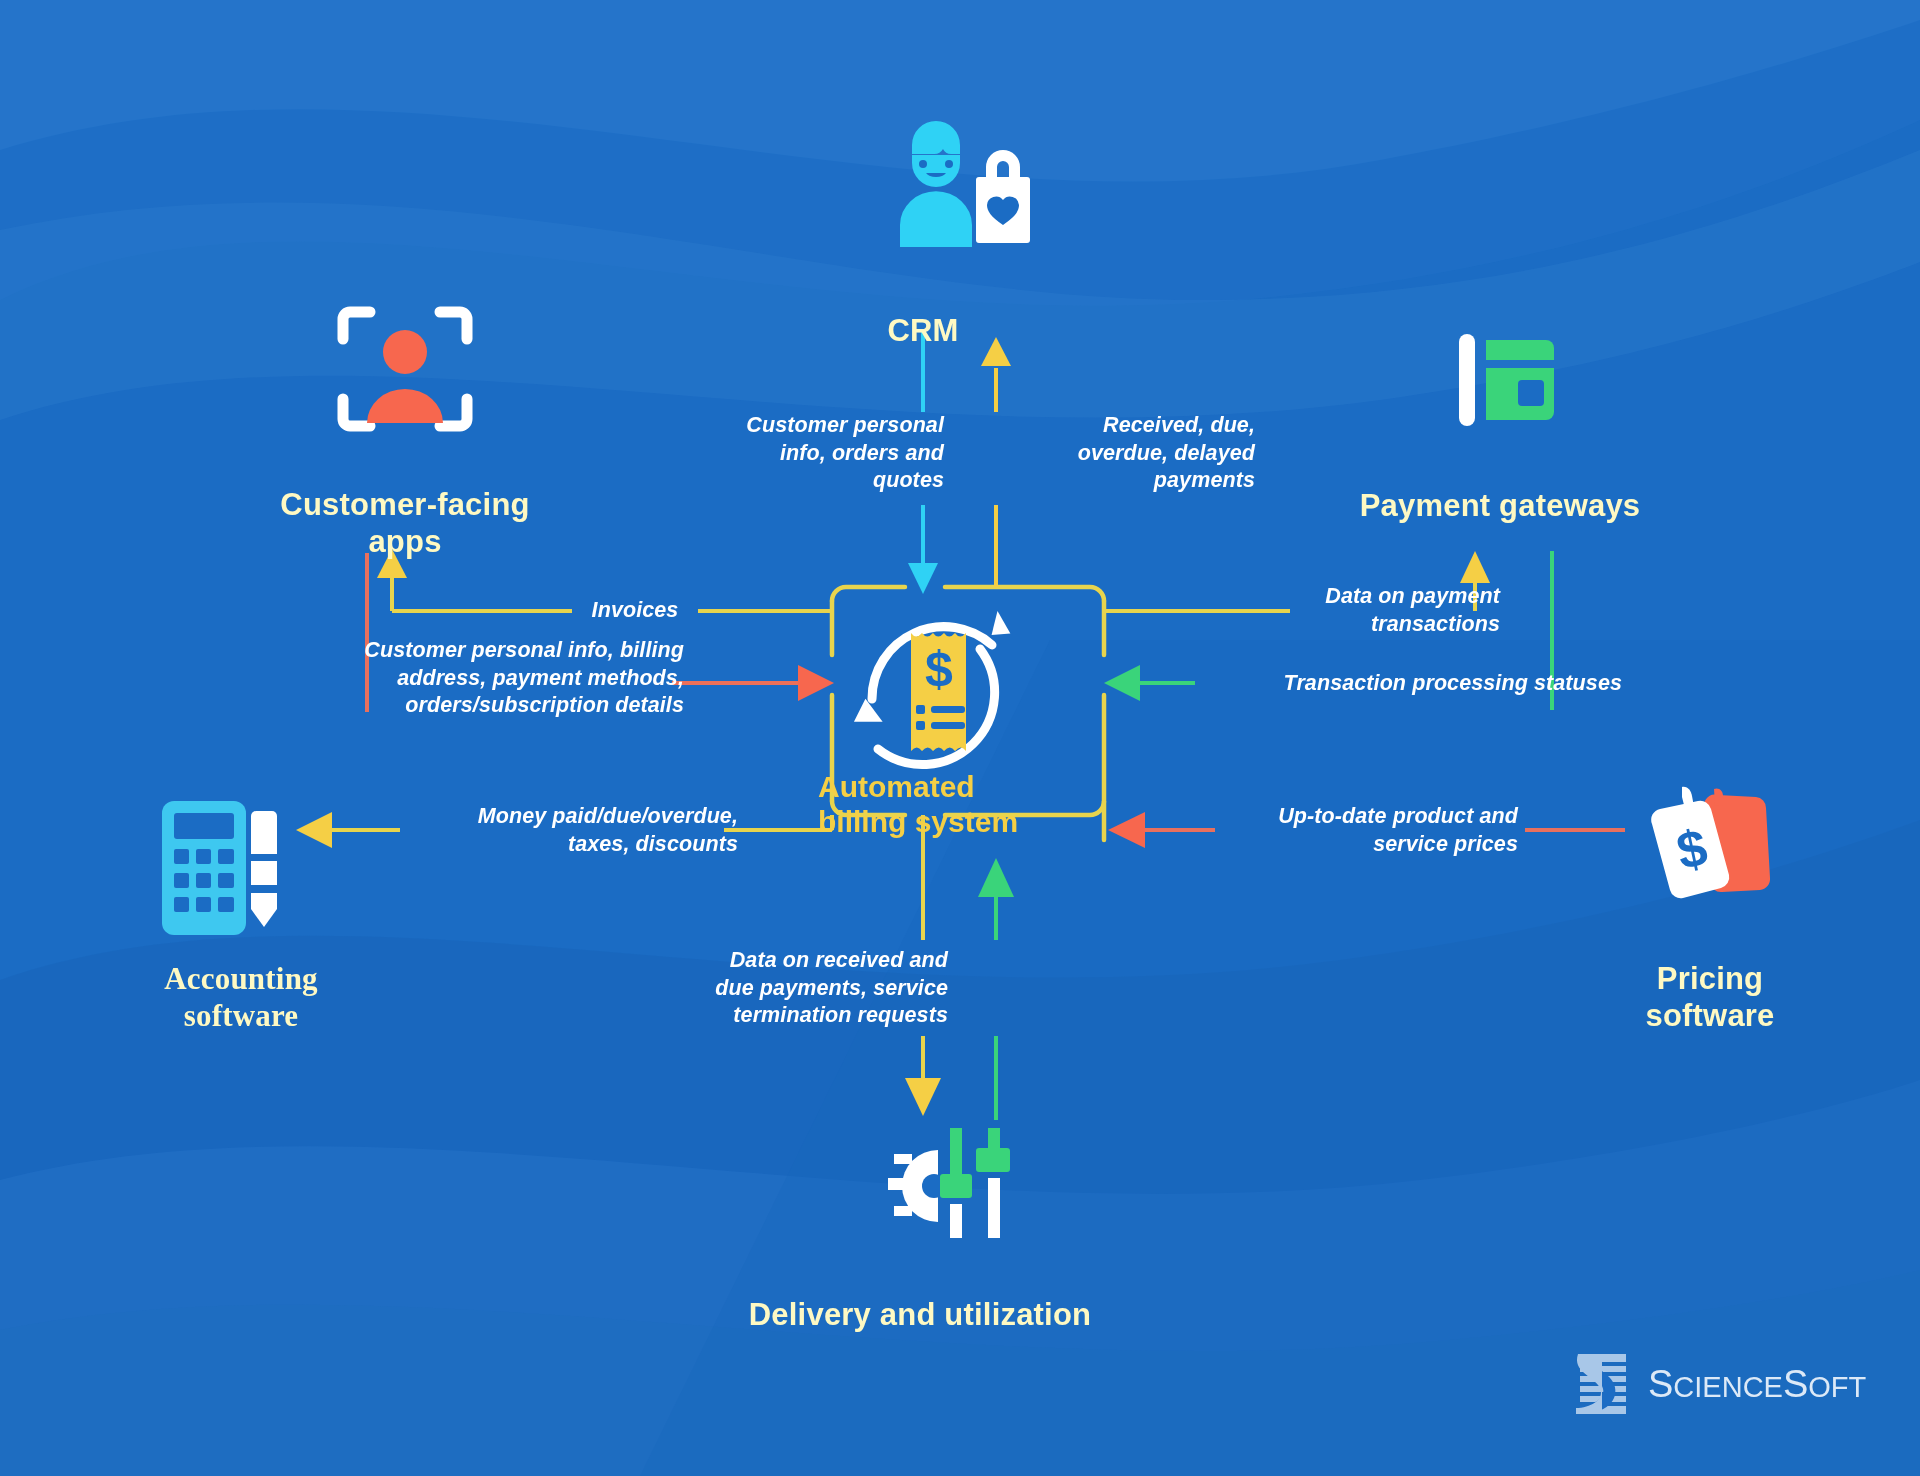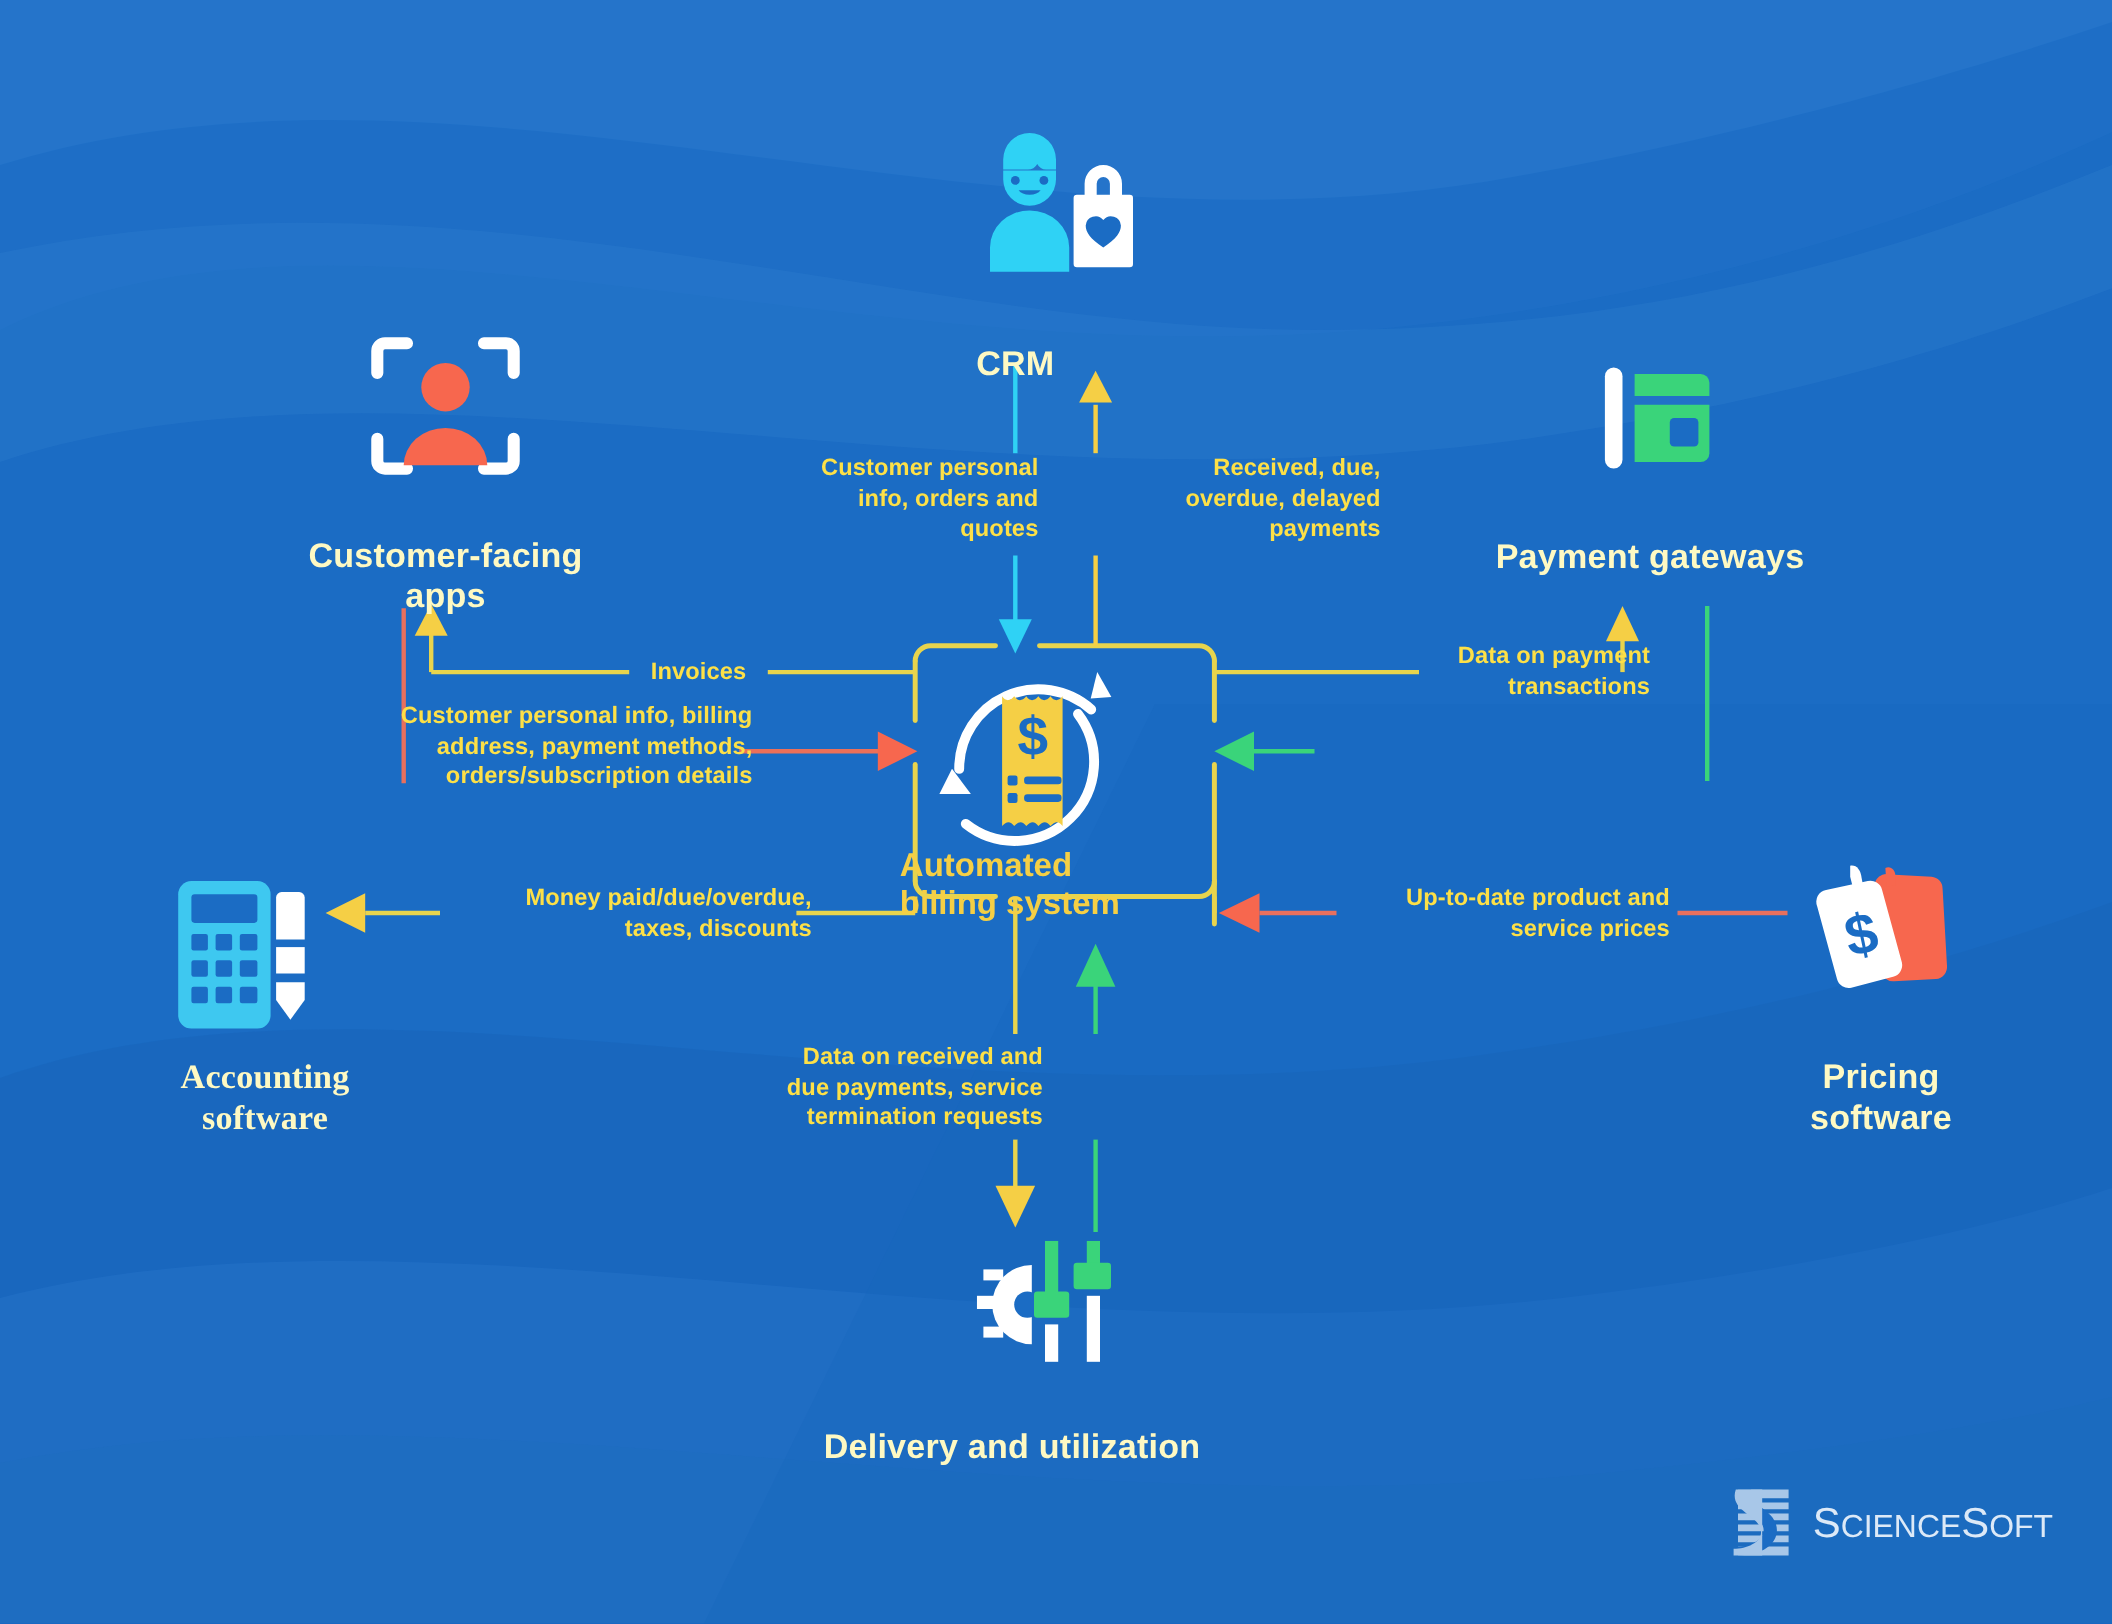--- a/index.html
+++ b/index.html
@@ -15,21 +15,21 @@
 
   
   .node-label{
     position:absolute;color:#fef9c3;font-weight:bold;
     text-align:center;line-height:1.18;letter-spacing:.2px;margin-top:29px;
   }
   .node-label.big{font-size:31px;}
 
   
   .conn-label{
-    position:absolute;color:#fde047;font-weight:bold;
+    position:absolute;color:#ffffff;font-style:italic;font-weight:bold;
     font-size:21.5px;line-height:1.28;letter-spacing:.1px;
   }
   .ta-r{text-align:right;}
   .ta-l{text-align:right;}
   .ta-c{text-align:center;}
 
   
   #center-box{
     position:absolute;left:828px;top:587px;width:280px;height:228px;
   }
@@ -313,20 +313,23 @@
     <div>Customer personal info, billing</div>
     <div>address, payment methods,</div>
     <div>orders/subscription details</div>
   </div>
 
   <div class="conn-label ta-r" style="left:1230px;top:583px;width:270px;">
     <div>Data on payment</div>
     <div>transactions</div>
   </div>
 
+  <div class="conn-label ta-l" style="left:1202px;top:670px;width:420px;">
+    <div>Transaction processing statuses</div>
+  </div>
 
   <div class="conn-label ta-l" style="left:408px;top:803px;width:330px;">
     <div>Money paid/due/overdue,</div>
     <div>taxes, discounts</div>
   </div>
 
   <div class="conn-label ta-r" style="left:1222px;top:803px;width:296px;">
     <div>Up-to-date product and</div>
     <div>service prices</div>
   </div>

